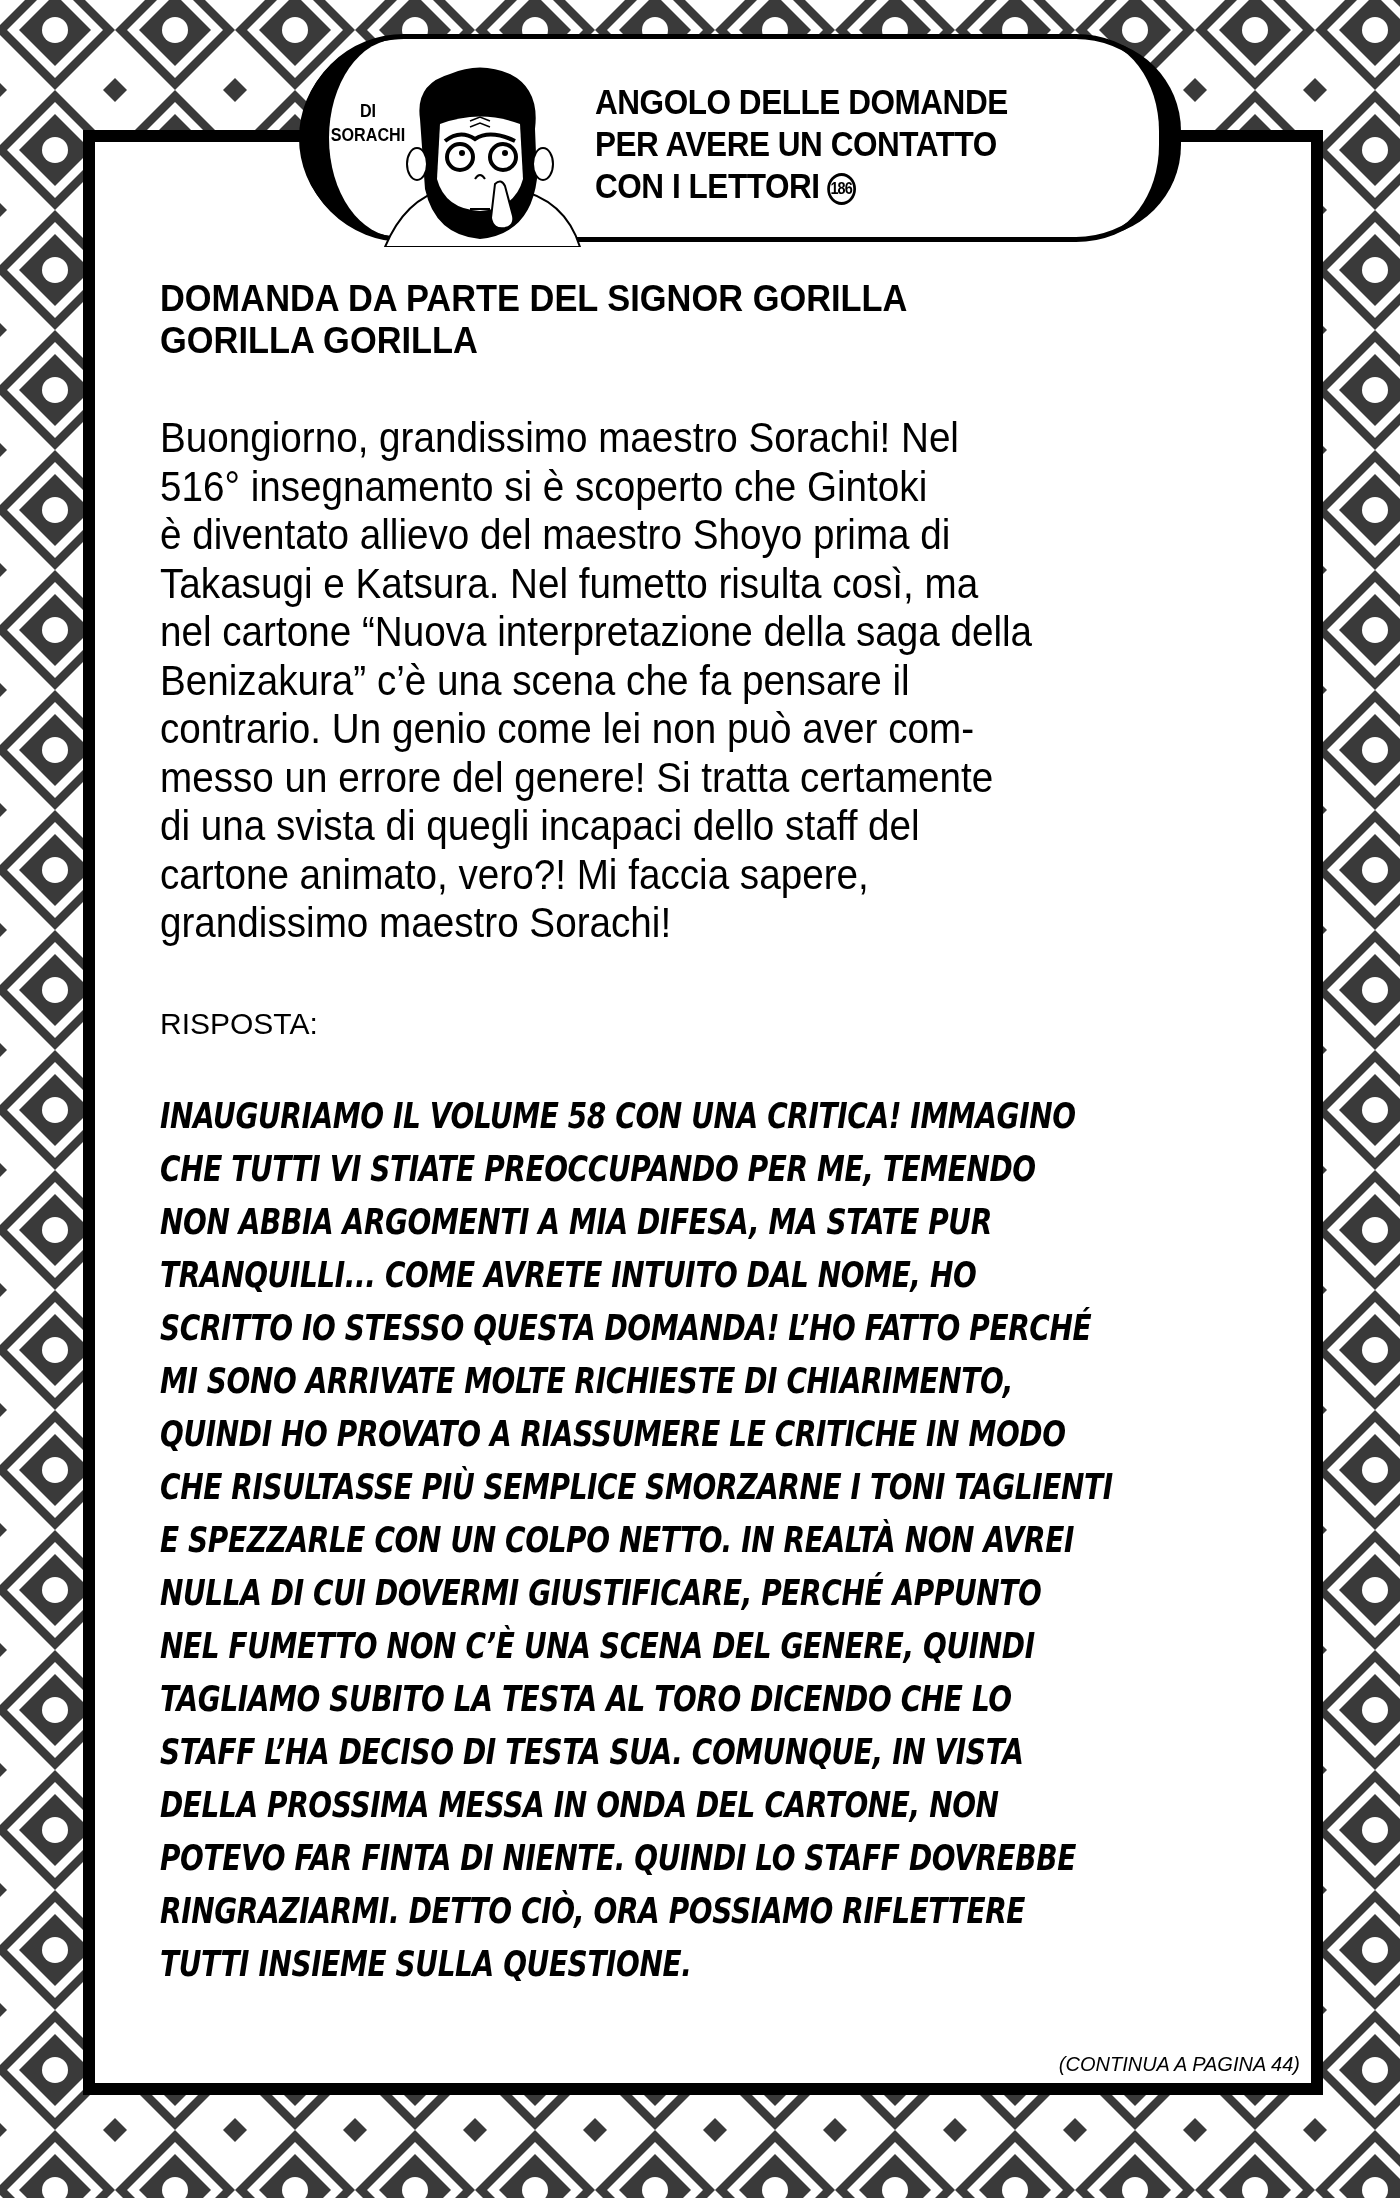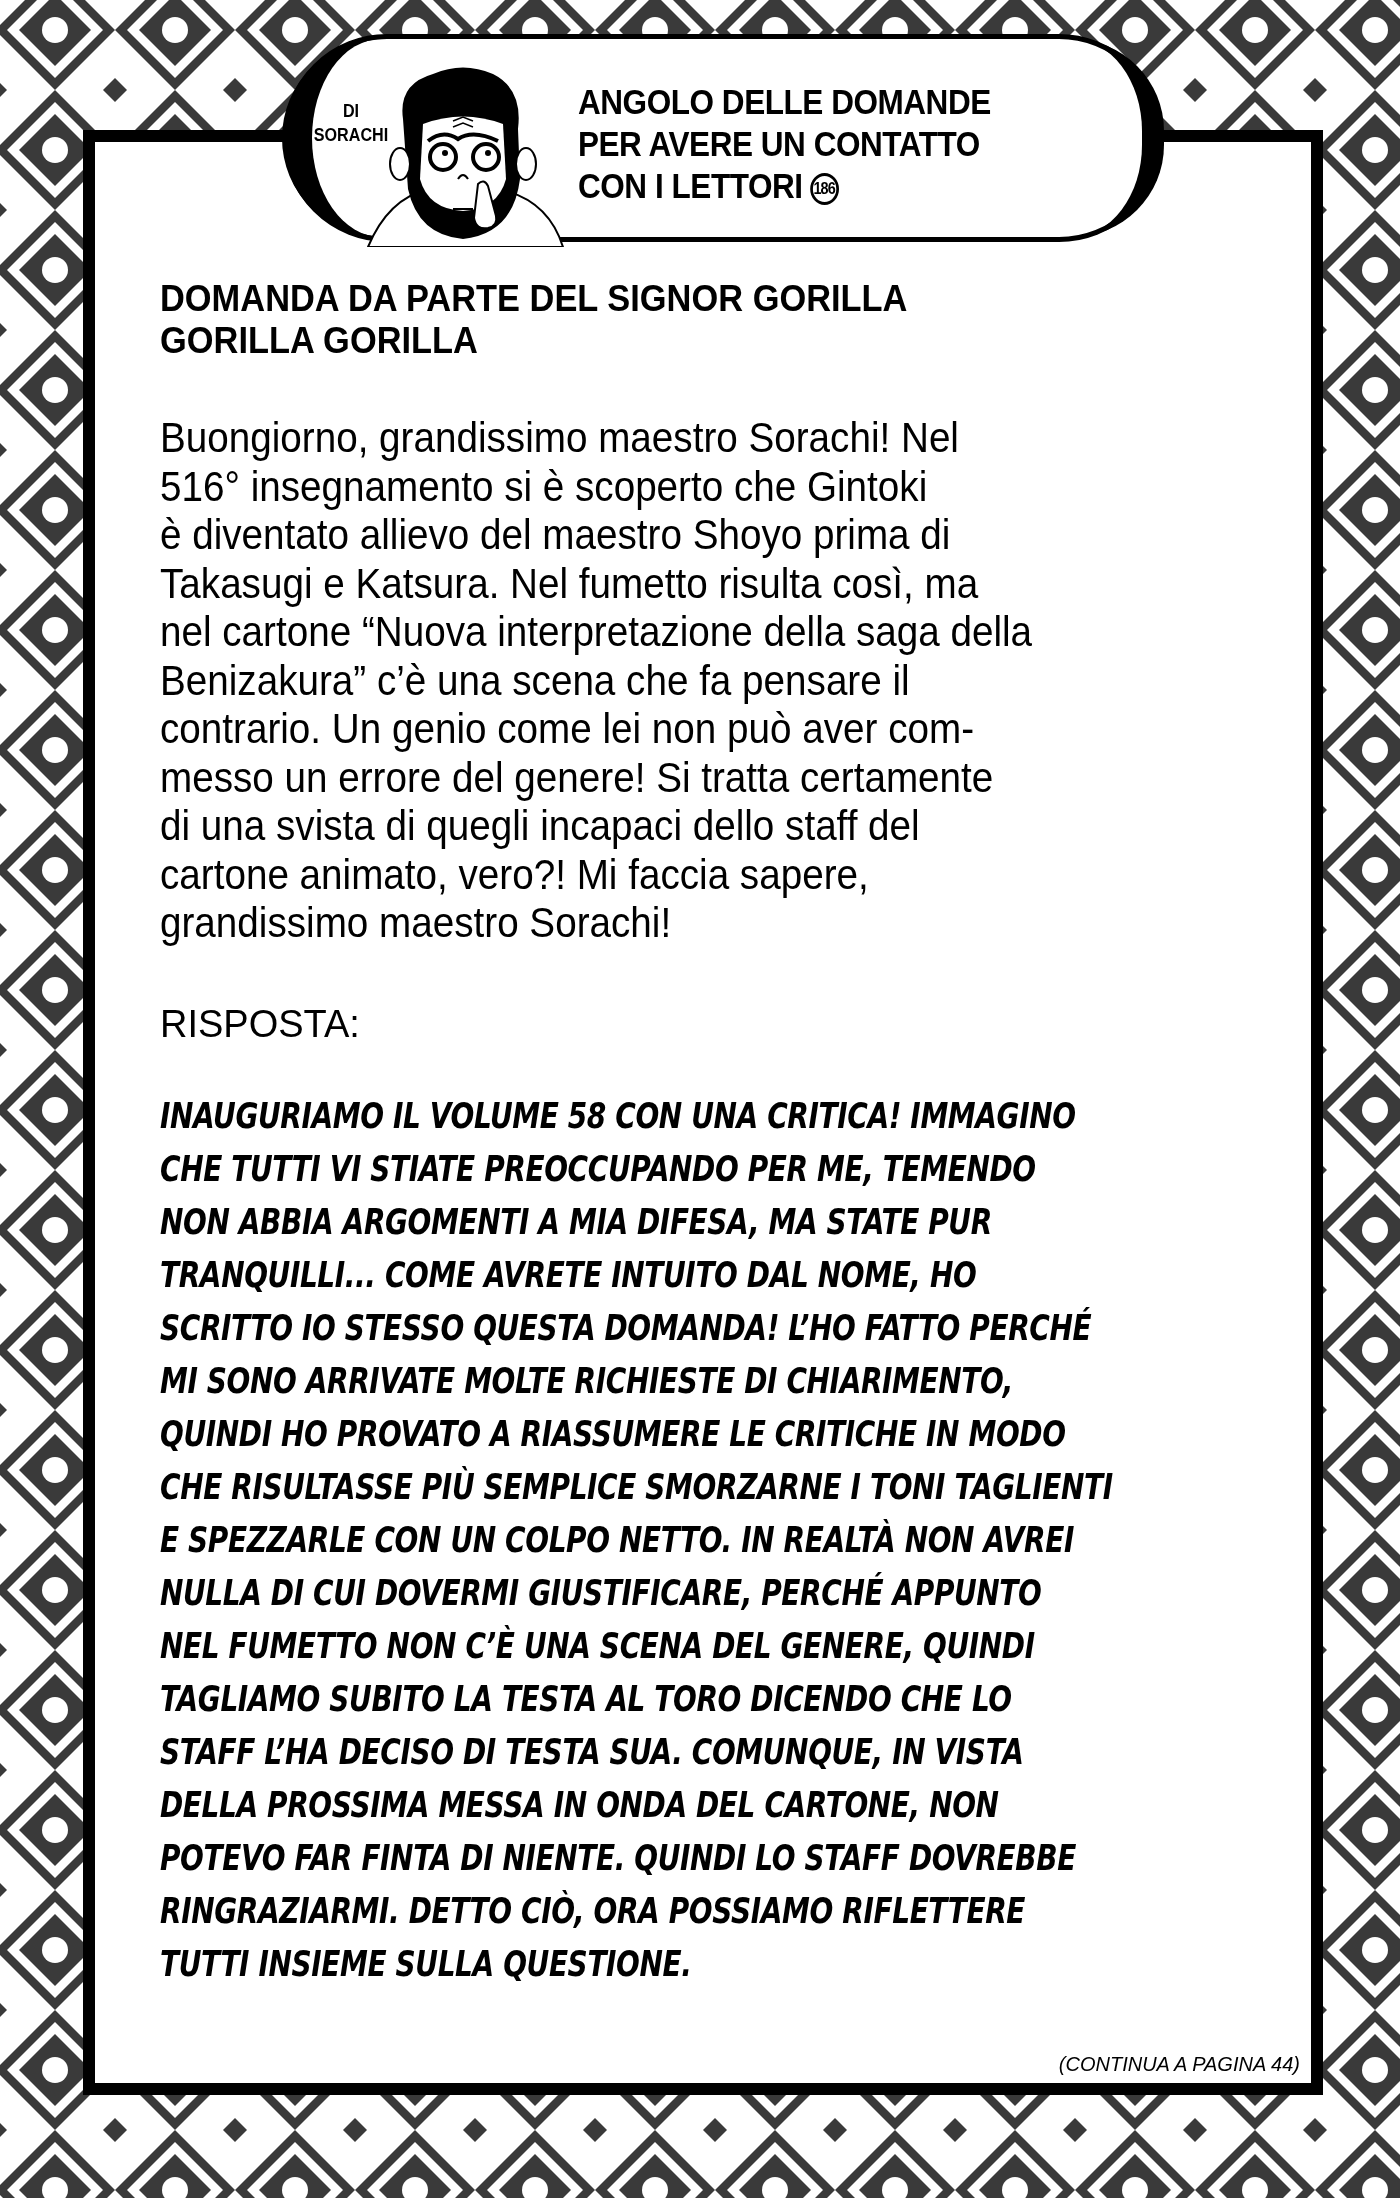--- a/index.html
+++ b/index.html
@@ -21,21 +21,21 @@
     left: 83px; top: 130px;
     width: 1240px; height: 1965px;
     background: #fff;
     border: 12px solid #000;
     box-sizing: border-box;
   }
 
   
   .header {
     position: absolute;
-    left: 283px; top: 34px;
+    left: 300px; top: 34px;
     width: 880px; height: 208px;
     background: #fff;
     border: 5px solid #000;
     border-radius: 104px;
     box-sizing: border-box;
     z-index: 3;
   }
   .header::before {
     content: ""; position: absolute; left: -6px; top: 0; bottom: 0; width: 70px;
     border-left: 30px solid #000; border-radius: 104px 0 0 104px;
@@ -75,21 +75,21 @@
     font-weight: bold; font-size: 37px; line-height: 42px; margin: 0;
     transform: scaleX(0.93); transform-origin: left top; width: 1200px;
   }
   .question-body {
     margin-top: 52px; font-size: 42px; line-height: 48.5px;
     transform: scaleX(0.92); transform-origin: left top; width: 1220px;
   }
   .question-body div { white-space: nowrap; }
   .answer-label {
     position: absolute; top: 726px; left: 0;
-    font-size: 38px; line-height: 40px;
+    font-size: 30px; line-height: 40px;
   }
   .answer-body {
     position: absolute; top: 812px; left: 0; width: 1200px;
     font-family: "DejaVu Sans", sans-serif;
     font-style: italic; font-weight: bold;
     font-size: 35px; line-height: 53px;
     transform: scaleX(0.8); transform-origin: left top;
     letter-spacing: -0.5px;
   }
   .answer-body div { white-space: nowrap; }

